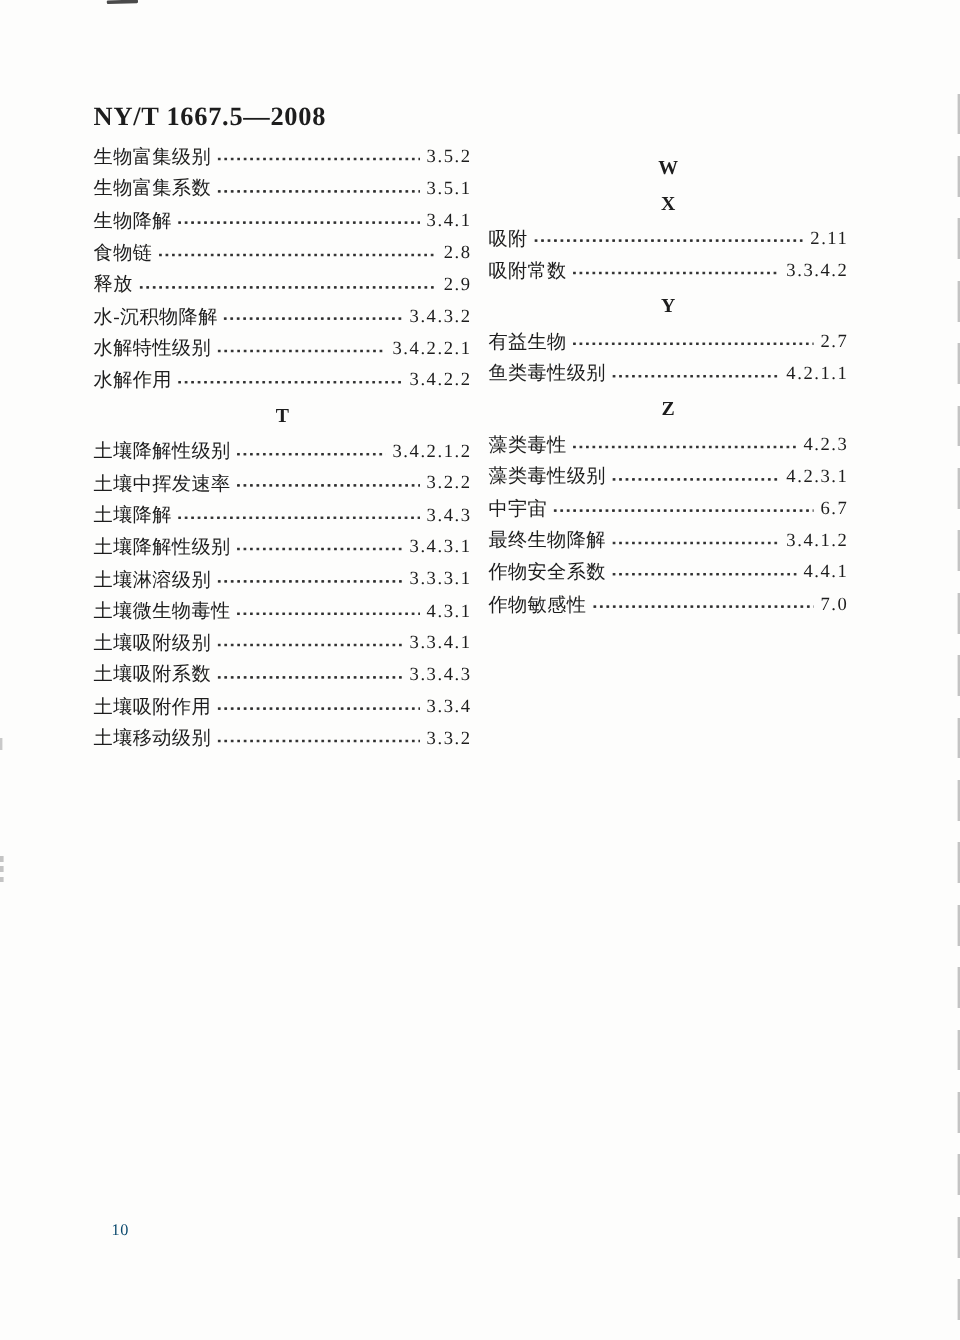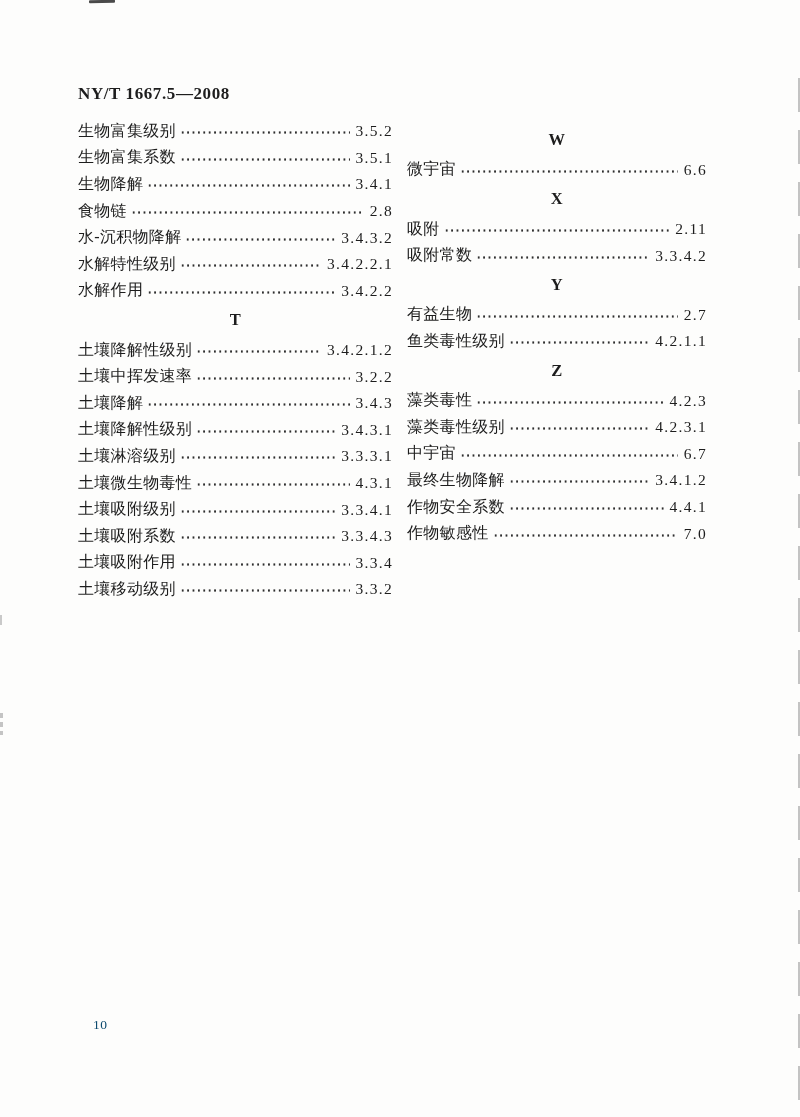--- a/index.html
+++ b/index.html
@@ -10,21 +10,21 @@
     background: #fdfdfc;
     font-family: "Liberation Serif", "DejaVu Serif", serif;
     color: #1d1d1d;
     overflow: hidden;
   }
   .header {
     position: absolute;
     left: 78px;
     top: 84px;
     font-weight: bold;
-    font-size: 17px;
+    font-size: 22px;
     letter-spacing: 0.6px;
     white-space: nowrap;
     text-align: center;
   }
   .col {
     position: absolute;
   }
   .col-left  { left: 78px;  top: 118px; width: 315px; }
   .col-right { left: 407px; top: 124px; width: 300px; }
   .entry {
@@ -118,20 +118,25 @@
         <span class="term">生物降解</span>
         <span class="leader"></span>
         <span class="ref">3.4.1</span>
       </div>
       <div class="entry">
         <span class="term">食物链</span>
         <span class="leader"></span>
         <span class="ref">2.8</span>
       </div>
       <div class="entry">
+        <span class="term">释放</span>
+        <span class="leader"></span>
+        <span class="ref">2.9</span>
+      </div>
+      <div class="entry">
         <span class="term">水-沉积物降解</span>
         <span class="leader"></span>
         <span class="ref">3.4.3.2</span>
       </div>
       <div class="entry">
         <span class="term">水解特性级别</span>
         <span class="leader"></span>
         <span class="ref">3.4.2.2.1</span>
       </div>
       <div class="entry">
@@ -187,25 +192,20 @@
       </div>
       <div class="entry">
         <span class="term">土壤移动级别</span>
         <span class="leader"></span>
         <span class="ref">3.3.2</span>
       </div>
     </div>
 
   <div class="col col-right">
       <div class="section-letter">W</div>
-      <div class="entry">
-        <span class="term">微宇宙</span>
-        <span class="leader"></span>
-        <span class="ref">6.6</span>
-      </div>
       <div class="section-letter">X</div>
       <div class="entry">
         <span class="term">吸附</span>
         <span class="leader"></span>
         <span class="ref">2.11</span>
       </div>
       <div class="entry">
         <span class="term">吸附常数</span>
         <span class="leader"></span>
         <span class="ref">3.3.4.2</span>

